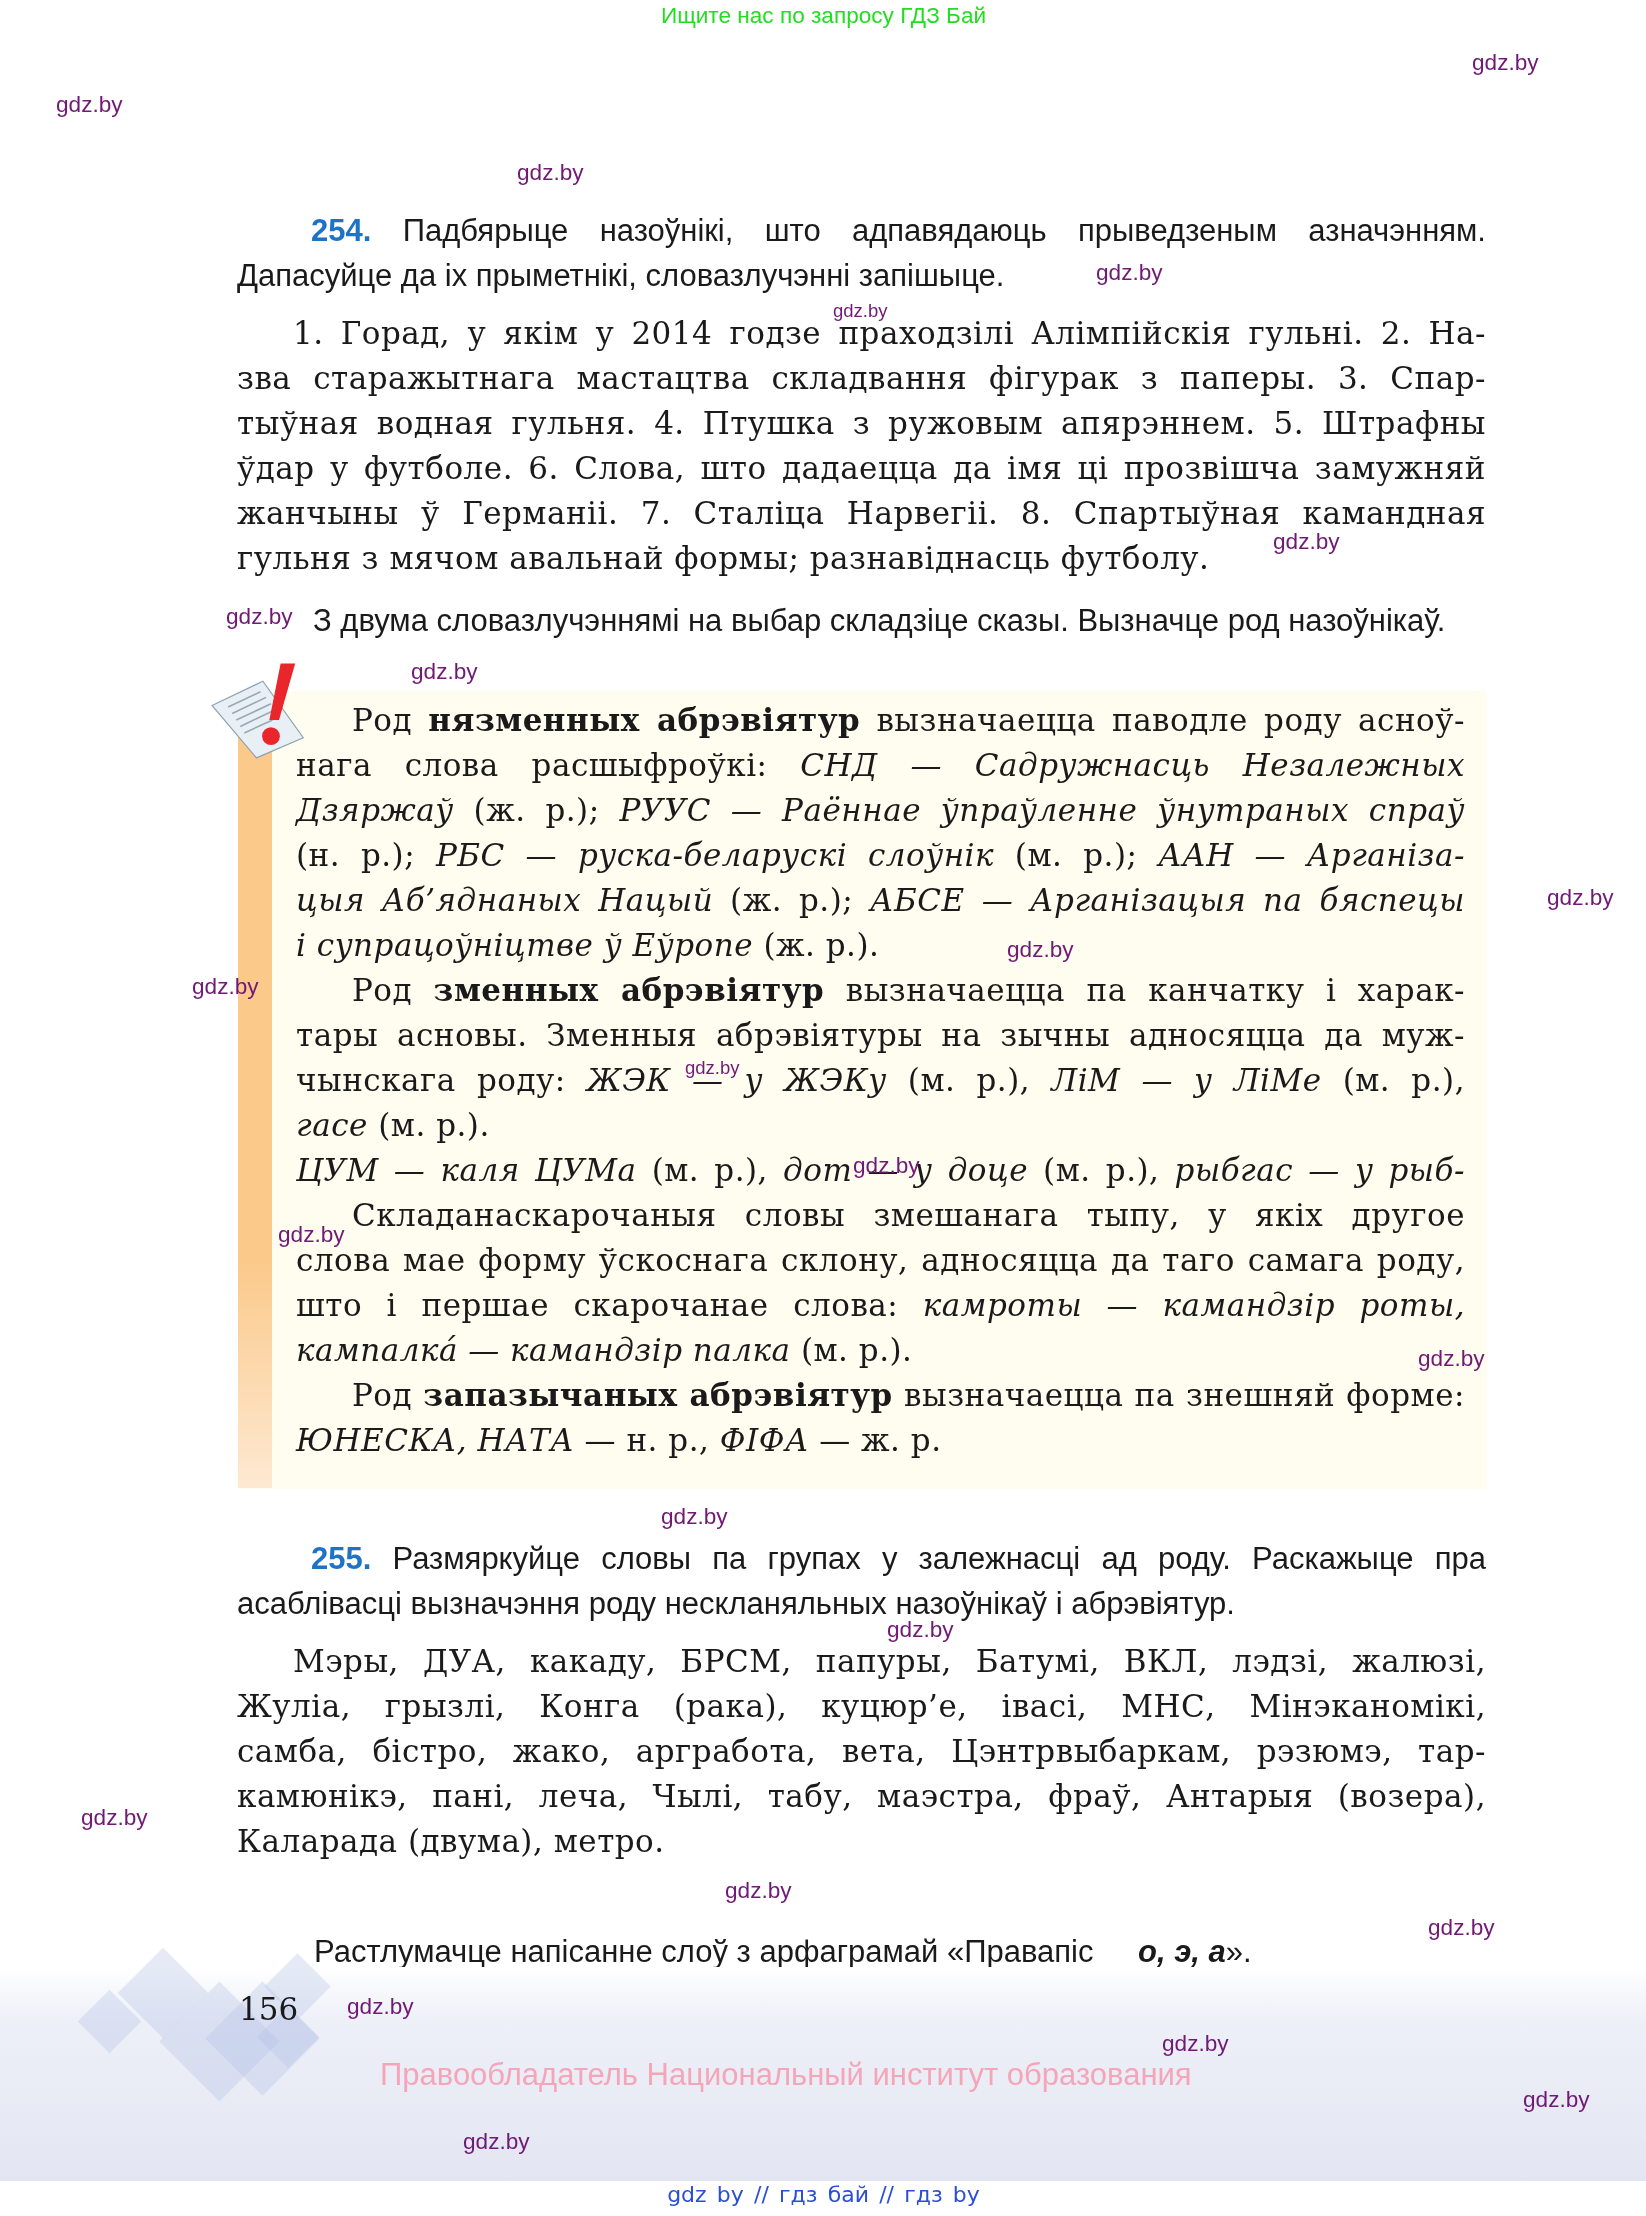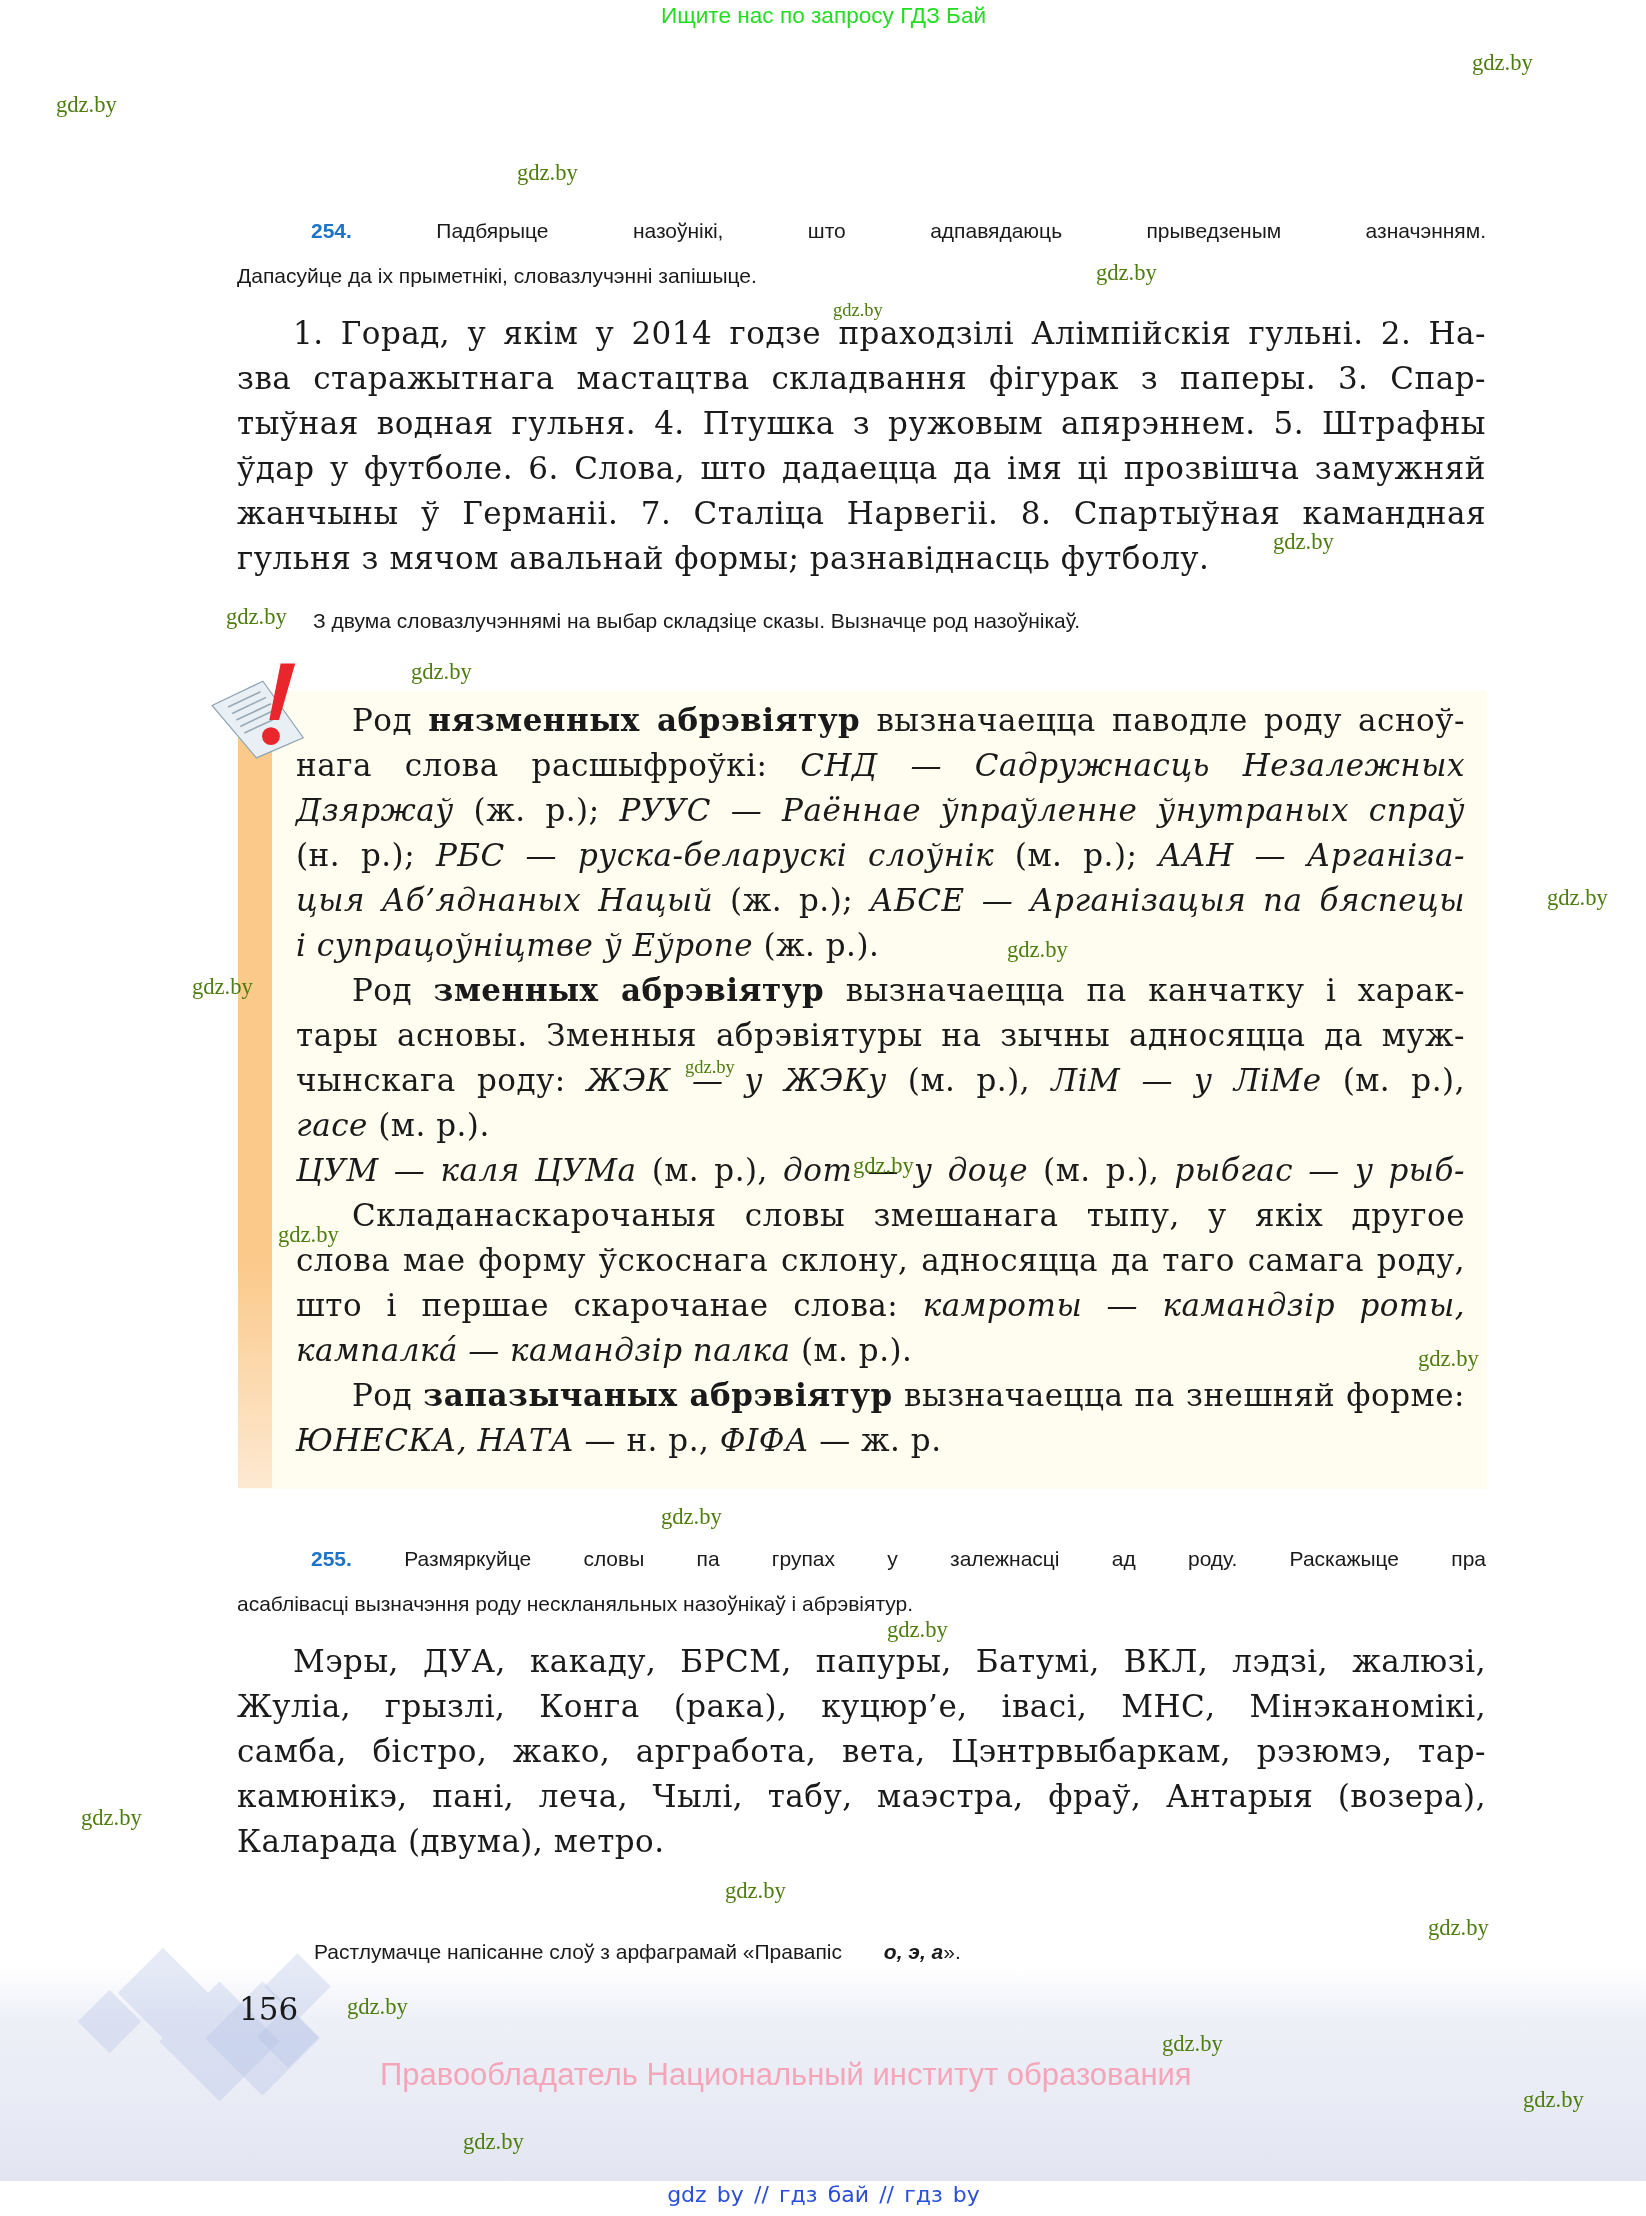--- a/index.html
+++ b/index.html
@@ -3,24 +3,24 @@
 <meta charset="utf-8">
 <style>
   * { box-sizing: border-box; margin: 0; padding: 0; }
   html, body { width: 1647px; height: 2216px; background: #ffffff; overflow: hidden; }
   body { position: relative; font-family: "Liberation Sans", sans-serif; color: #1a1a1a; }
 
   .abs { position: absolute; }
 
   .top-banner { left: 0; width: 1647px; top: 3.2px; text-align: center; color: #22dd22; font-size: 22.6px; }
 
-  .wm { font-family: Liberation Serif, serif; font-size: 22.6px; color: #4d7c0f; white-space: nowrap; }
+  .wm { font-family: Liberation Sans, sans-serif; font-size: 22.6px; color: #701a75; white-space: nowrap; }
   .wm.sm { font-size: 18.5px; }
 
-  .sans-text { font-family: "Liberation Sans", sans-serif; font-size: 21px; line-height: 45px; color: #1a1a1a; }
+  .sans-text { font-family: "Liberation Sans", sans-serif; font-size: 31px; line-height: 45px; color: #1a1a1a; }
   .serif-text { font-family: "DejaVu Serif", serif; font-size: 31px; line-height: 45px; color: #1a1a1a; text-align: justify; text-align-last: justify; letter-spacing: 0.5px; }
   .serif-text.last { text-align-last: left; }
   .ex-num { color: #1e73c4; font-weight: bold; }
 
   .line { display: block; white-space: nowrap; }
   .just { text-align: justify; text-align-last: justify; white-space: normal; }
   .indent { padding-left: 56px; }
 
   
   .rule-box { left: 238px; top: 691px; width: 1249px; height: 798px; background: #fffdf0; }

